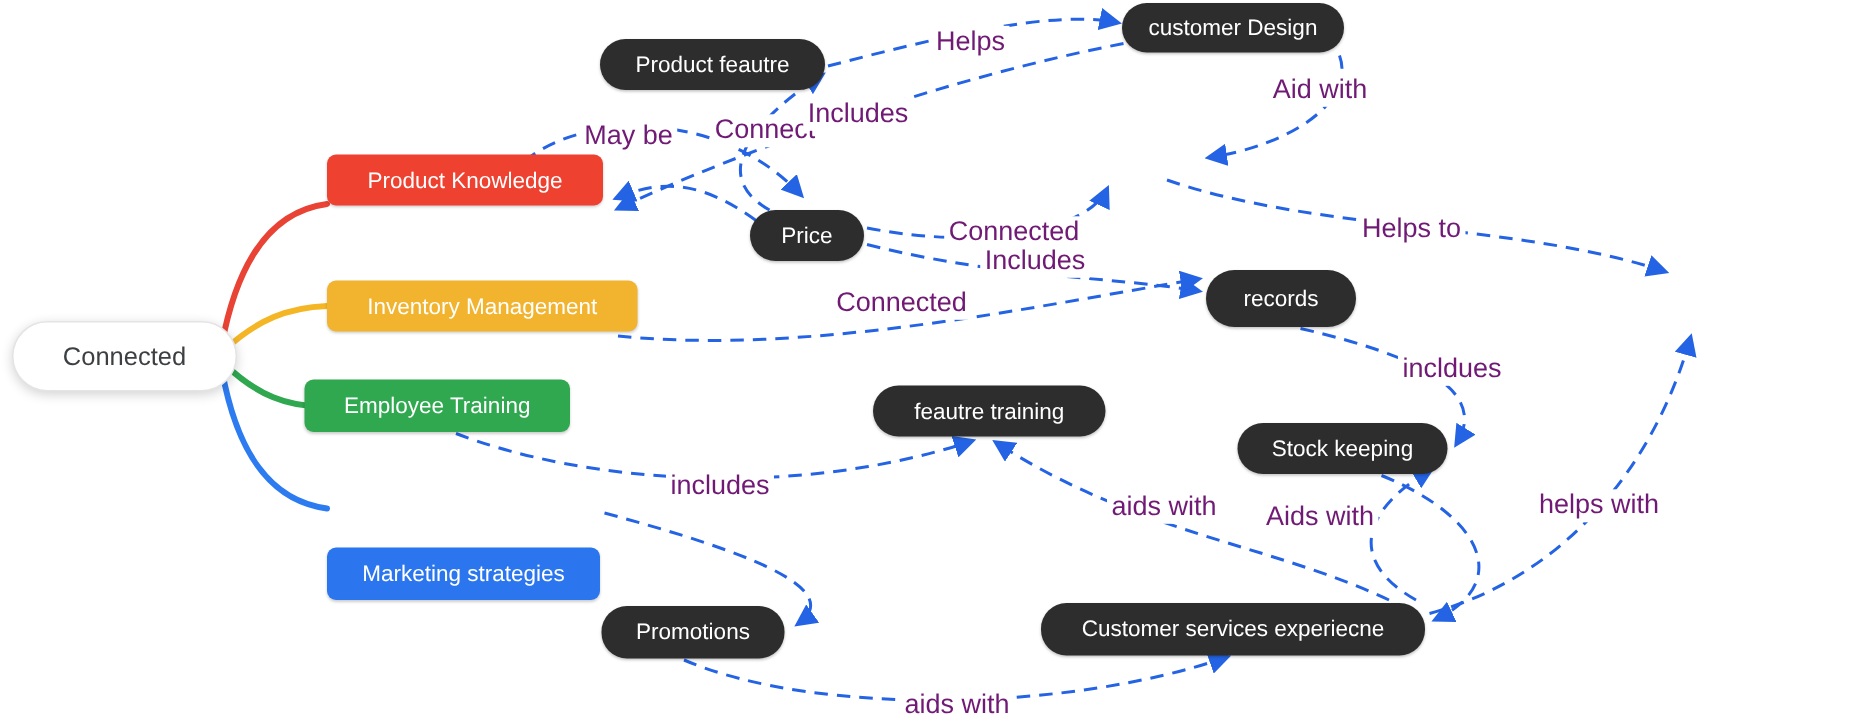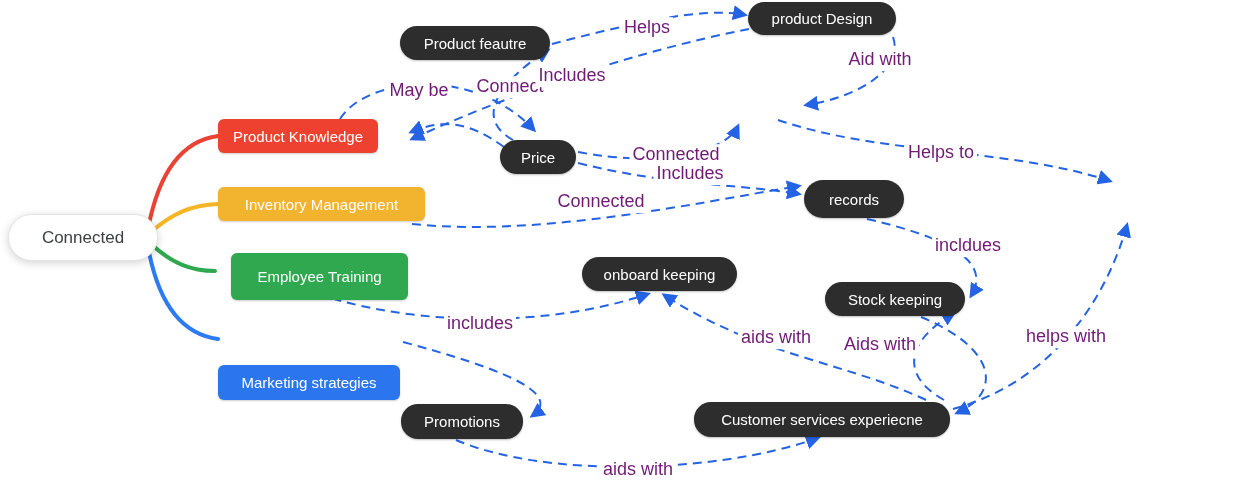--- a/index.html
+++ b/index.html
@@ -53,39 +53,39 @@
     <path class="rel" marker-end="url(#arrow)" d="M 926 400 C 845 362 758 356 664 295"></path>
     <path class="rel" marker-end="url(#arrow)" d="M 944 400 C 898 374 908 340 954 313"></path>
     <path class="rel" marker-end="url(#arrow)" d="M 456 440 C 545 478 715 474 818 438"></path>
     <path class="rel" marker-end="url(#arrow)" d="M 953 409 C 1052 382 1106 300 1127 225"></path>
     <path class="rel" marker-end="url(#arrow)" d="M 921 317 C 992 346 1006 390 957 413"></path>
     <path class="rel" marker-end="url(#arrow)" d="M 403 342 C 492 366 566 392 532 416"></path>
   </svg>
 
   <div class="node root" style="left:8px;top:214px;width:150px;height:47px;">Connected</div>
 
-  <div class="node branch bg-red" style="left:218px;top:119px;width:160px;height:34px;">Product Knowledge</div>
+  <div class="node branch bg-red" style="left:218px;top:103px;width:184px;height:34px;">Product Knowledge</div>
 
   <div class="node branch bg-yellow" style="left:218px;top:187px;width:207px;height:34px;">Inventory Management</div>
 
-  <div class="node branch bg-green" style="left:231px;top:253px;width:177px;height:47px;">Employee Training</div>
+  <div class="node branch bg-green" style="left:203px;top:253px;width:177px;height:35px;">Employee Training</div>
 
   <div class="node branch bg-blue" style="left:218px;top:321px;width:182px;height:35px;margin-top:44px;">Marketing strategies</div>
 
   <div class="node dark" style="left:400px;top:26px;width:150px;height:34px;">Product feautre</div>
 
-  <div class="node dark" style="left:748px;top:2px;width:148px;height:33px;">product Design</div>
+  <div class="node dark" style="left:748px;top:2px;width:148px;height:33px;">customer Design</div>
 
 
   <div class="node dark" style="left:500px;top:140px;width:76px;height:34px;">Price</div>
 
   <div class="node dark" style="left:804px;top:180px;width:100px;height:38px;border-radius:19px;">records</div>
 
 
-  <div class="node dark" style="left:582px;top:257px;width:155px;height:34px;">onboard keeping</div>
+  <div class="node dark" style="left:582px;top:257px;width:155px;height:34px;">feautre training</div>
 
   <div class="node dark" style="left:825px;top:282px;width:140px;height:34px;">Stock keeping</div>
 
   <div class="node dark" style="left:401px;top:404px;width:122px;height:35px;">Promotions</div>
 
   <div class="node dark" style="left:694px;top:402px;width:256px;height:35px;">Customer services experiecne</div>
 
   <span class="edge-label" style="left:419px;top:91px;">May be</span>
   <span class="edge-label" style="left:510px;top:87px;">Connect</span>
   <span class="edge-label" style="left:572px;top:76px;">Includes</span>

